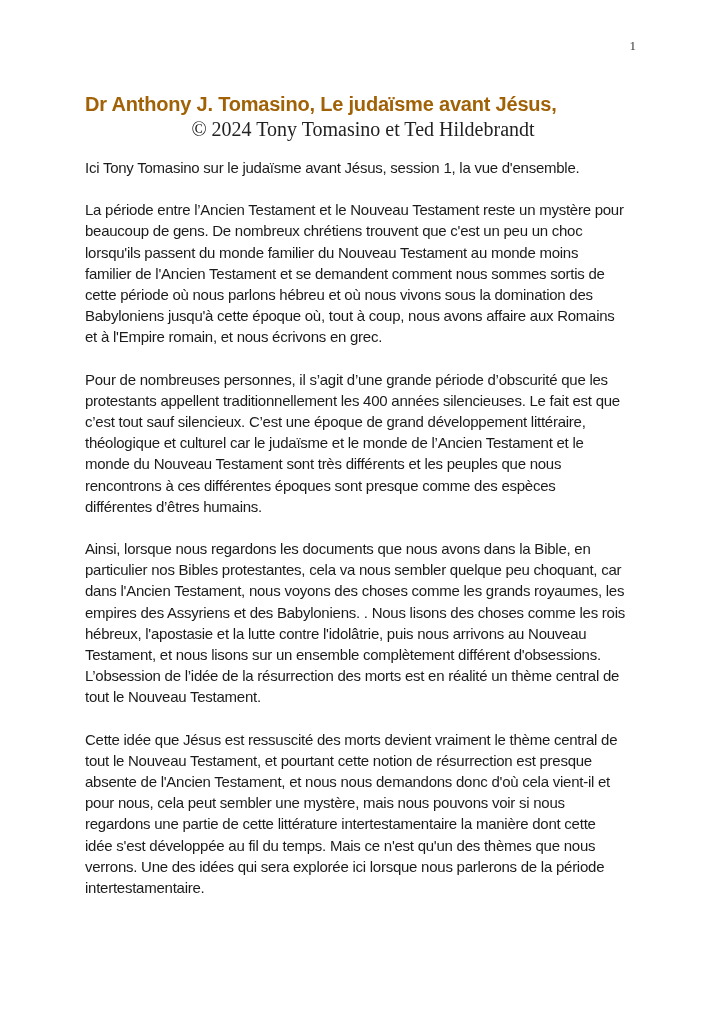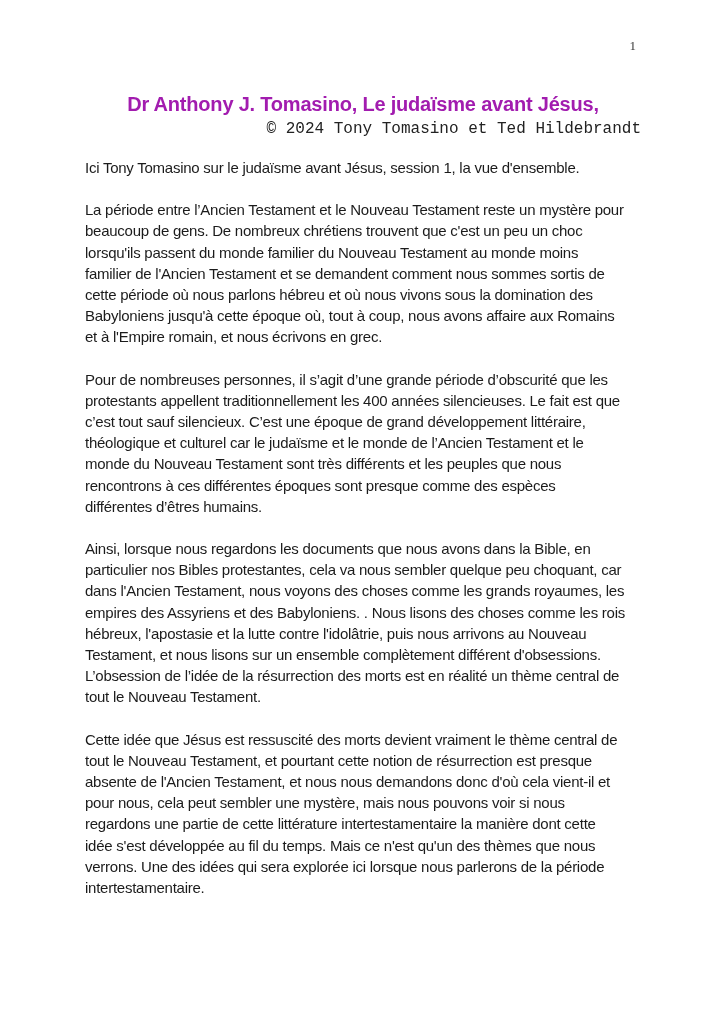--- a/index.html
+++ b/index.html
@@ -26,35 +26,35 @@
     color: #3a3a3a;
   }
   .content {
     position: absolute;
     left: 85px;
     top: 0;
     width: 556px;
   }
   .doc-title {
     margin: 90px 0 0 0;
-    text-align: center;
+    text-align: left;
     font-family: "Liberation Sans", sans-serif;
     font-size: 20px;
     font-weight: 700;
     line-height: 28px;
-    color: #a21caf;
+    color: #a16207;
     letter-spacing: -0.2px;
   }
   .doc-title .title-line {
     display: block;
   }
   .copyright {
-    text-align: right;
-    font-family: Liberation Mono, monospace;
-    font-size: 16px;
+    text-align: center;
+    font-family: Liberation Serif, serif;
+    font-size: 20px;
     line-height: 20px;
     color: #222222;
     margin-top: 1px;
   }
   .body-text p {
     margin: 21px 16px 0 0;
     font-size: 15px;
     line-height: 21.2px;
     letter-spacing: -0.25px;
     text-align: left;

